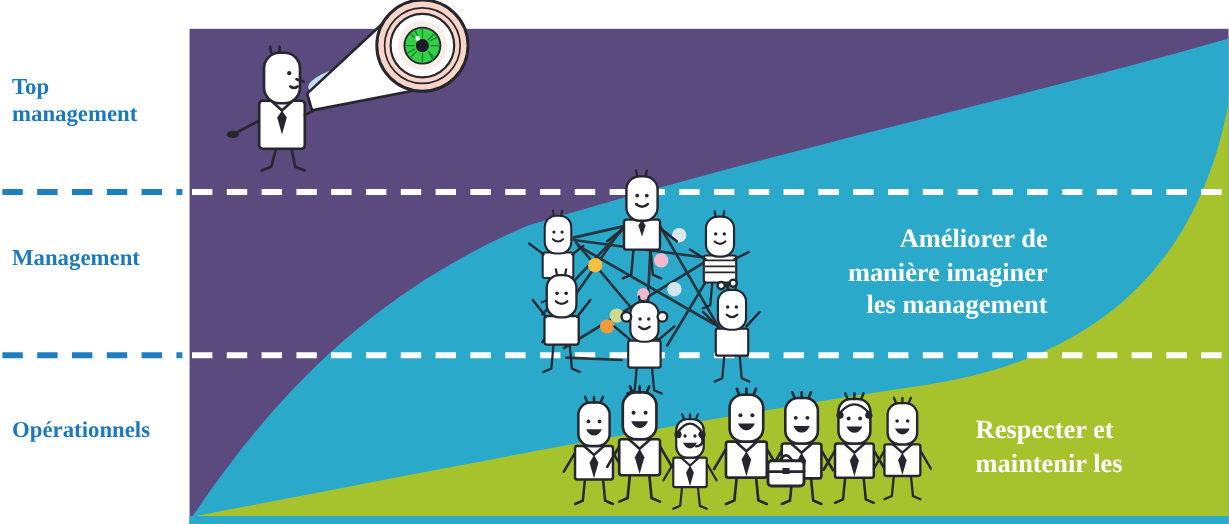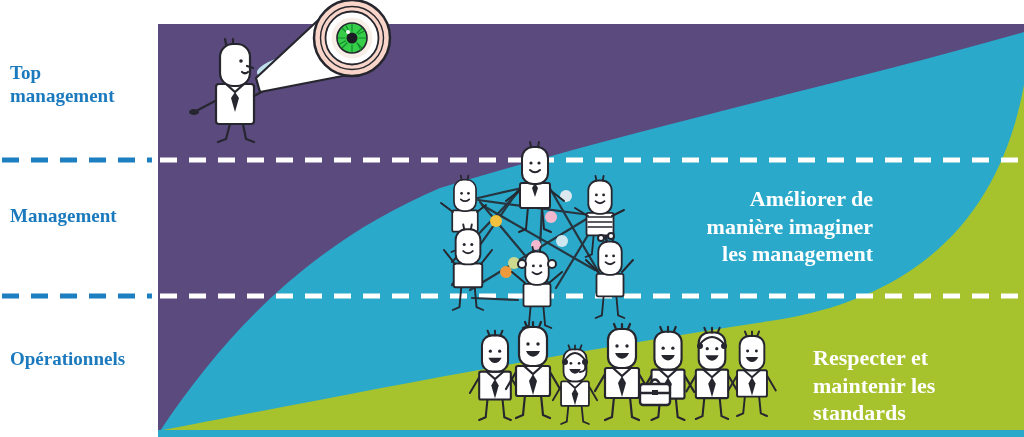--- a/index.html
+++ b/index.html
@@ -206,16 +206,15 @@
   </div>
 
   <div class="zone-label" id="zl-mid">
     <div>Améliorer de</div>
     <div>manière imaginer</div>
     <div>les management</div>
   </div>
   <div class="zone-label" id="zl-bot">
     <div>Respecter et</div>
     <div>maintenir les</div>
-    <div>standards</div>
   </div>
 
 </div>
 
 </body></html>

